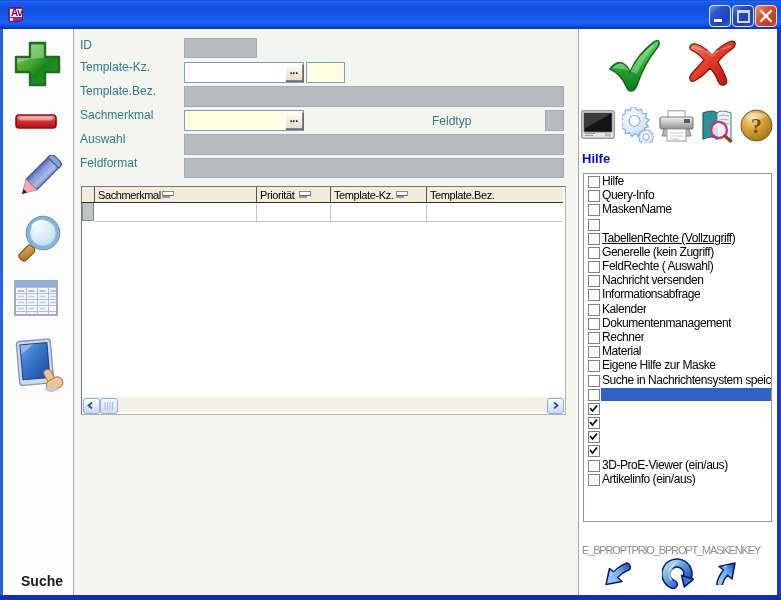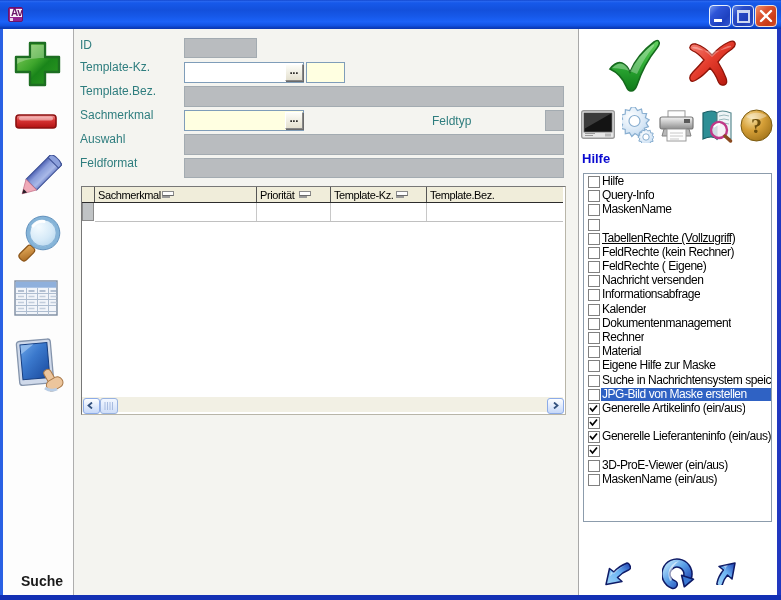--- a/index.html
+++ b/index.html
@@ -282,64 +282,62 @@
 <div class="cbx" style="top:176px;"></div>
 <div class="cbt" style="top:174px;max-width:169px;overflow:hidden;">Hilfe</div>
 <div class="cbx" style="top:190px;"></div>
 <div class="cbt" style="top:188px;max-width:169px;overflow:hidden;">Query-Info</div>
 <div class="cbx" style="top:204px;"></div>
 <div class="cbt" style="top:202px;max-width:169px;overflow:hidden;">MaskenName</div>
 <div class="cbx" style="top:219px;"></div>
 <div class="cbx" style="top:233px;"></div>
 <div class="cbt" style="top:231px;max-width:169px;overflow:hidden;text-decoration:underline;">TabellenRechte (Vollzugriff)</div>
 <div class="cbx" style="top:247px;"></div>
-<div class="cbt" style="top:245px;max-width:169px;overflow:hidden;">FeldRechte (kein Rechner)</div>
+<div class="cbt" style="top:245px;max-width:169px;overflow:hidden;">Generelle (kein Zugriff)</div>
 <div class="cbx" style="top:261px;"></div>
-<div class="cbt" style="top:259px;max-width:169px;overflow:hidden;">FeldRechte ( Eigene)</div>
+<div class="cbt" style="top:259px;max-width:169px;overflow:hidden;">FeldRechte ( Auswahl)</div>
 <div class="cbx" style="top:275px;"></div>
 <div class="cbt" style="top:273px;max-width:169px;overflow:hidden;">Nachricht versenden</div>
 <div class="cbx" style="top:289px;"></div>
 <div class="cbt" style="top:287px;max-width:169px;overflow:hidden;">Informationsabfrage</div>
 <div class="cbx" style="top:304px;"></div>
 <div class="cbt" style="top:302px;max-width:169px;overflow:hidden;">Kalender</div>
 <div class="cbx" style="top:318px;"></div>
 <div class="cbt" style="top:316px;max-width:169px;overflow:hidden;">Dokumentenmanagement</div>
 <div class="cbx" style="top:332px;"></div>
 <div class="cbt" style="top:330px;max-width:169px;overflow:hidden;">Rechner</div>
 <div class="cbx" style="top:346px;"></div>
 <div class="cbt" style="top:344px;max-width:169px;overflow:hidden;">Material</div>
 <div class="cbx" style="top:360px;"></div>
 <div class="cbt" style="top:358px;max-width:169px;overflow:hidden;">Eigene Hilfe zur Maske</div>
 <div class="cbx" style="top:375px;"></div>
 <div class="cbt" style="top:373px;max-width:169px;overflow:hidden;">Suche in Nachrichtensystem speichern</div>
 <div class="cbx" style="top:389px;"></div>
 <div class="ab" style="left:601px;top:388px;width:170px;height:13px;background:#2f62c4;"></div>
-<div class="cbt" style="top:387px;color:#fff;">JPG-Bild von Maske erstellen</div>
 <div class="cbx" style="top:403px;"></div>
 <svg class="ab" style="left:588px;top:403px;" width="11" height="11" viewBox="0 0 11 11">
       <path d="M2 5 L4.5 8 L9 2.5" fill="none" stroke="#000" stroke-width="1.7"></path>
     </svg>
-<div class="cbt" style="top:401px;max-width:169px;overflow:hidden;">Generelle Artikelinfo (ein/aus)</div>
 <div class="cbx" style="top:417px;"></div>
 <svg class="ab" style="left:588px;top:417px;" width="11" height="11" viewBox="0 0 11 11">
       <path d="M2 5 L4.5 8 L9 2.5" fill="none" stroke="#000" stroke-width="1.7"></path>
     </svg>
 <div class="cbx" style="top:431px;"></div>
 <svg class="ab" style="left:588px;top:431px;" width="11" height="11" viewBox="0 0 11 11">
       <path d="M2 5 L4.5 8 L9 2.5" fill="none" stroke="#000" stroke-width="1.7"></path>
     </svg>
-<div class="cbt" style="top:429px;max-width:169px;overflow:hidden;">Generelle Lieferanteninfo (ein/aus)</div>
 <div class="cbx" style="top:445px;"></div>
 <svg class="ab" style="left:588px;top:445px;" width="11" height="11" viewBox="0 0 11 11">
       <path d="M2 5 L4.5 8 L9 2.5" fill="none" stroke="#000" stroke-width="1.7"></path>
     </svg>
 <div class="cbx" style="top:460px;"></div>
 <div class="cbt" style="top:458px;max-width:169px;overflow:hidden;">3D-ProE-Viewer (ein/aus)</div>
 <div class="cbx" style="top:474px;"></div>
-<div class="cbt" style="top:472px;max-width:169px;overflow:hidden;">MaskenName (ein/aus)</div>
+<div class="cbt" style="top:472px;max-width:169px;overflow:hidden;">Artikelinfo (ein/aus)</div>
+<div class="ab" style="left:582px;top:544px;width:196px;font-size:11px;letter-spacing:-1.15px;color:#8e8e8e;white-space:nowrap;">E_BPROPTPRIO_BPROPT_MASKENKEY</div>
 <svg class="ab" style="left:603px;top:561px;" width="28" height="26" viewBox="0 0 28 26">
  <defs>
         <linearGradient id="ga1" x1="1" y1="0" x2="0" y2="1">
           <stop offset="0" stop-color="#1a3cb0"></stop>
           <stop offset="0.45" stop-color="#6cb4f4"></stop>
           <stop offset="1" stop-color="#9fd4f8"></stop>
         </linearGradient>
       </defs>
  <path d="M24 2 q-8 3 -13 9 l-4.5 -3.5 l-3.5 16 l16 -3 l-4.5 -4 q4.5 -5 11 -7.5 q3 -1.5 1.5 -4 q-1 -3 -3 -3 z" fill="url(#ga1)" stroke="#0e1a66" stroke-width="1.5" stroke-linejoin="round"></path>
  <path d="M23 4 q-7 3 -12 9 l-3 -2.5 l-1 5 q6 -8 16 -11.5 z" fill="#ffffff" opacity="0.45"></path>

